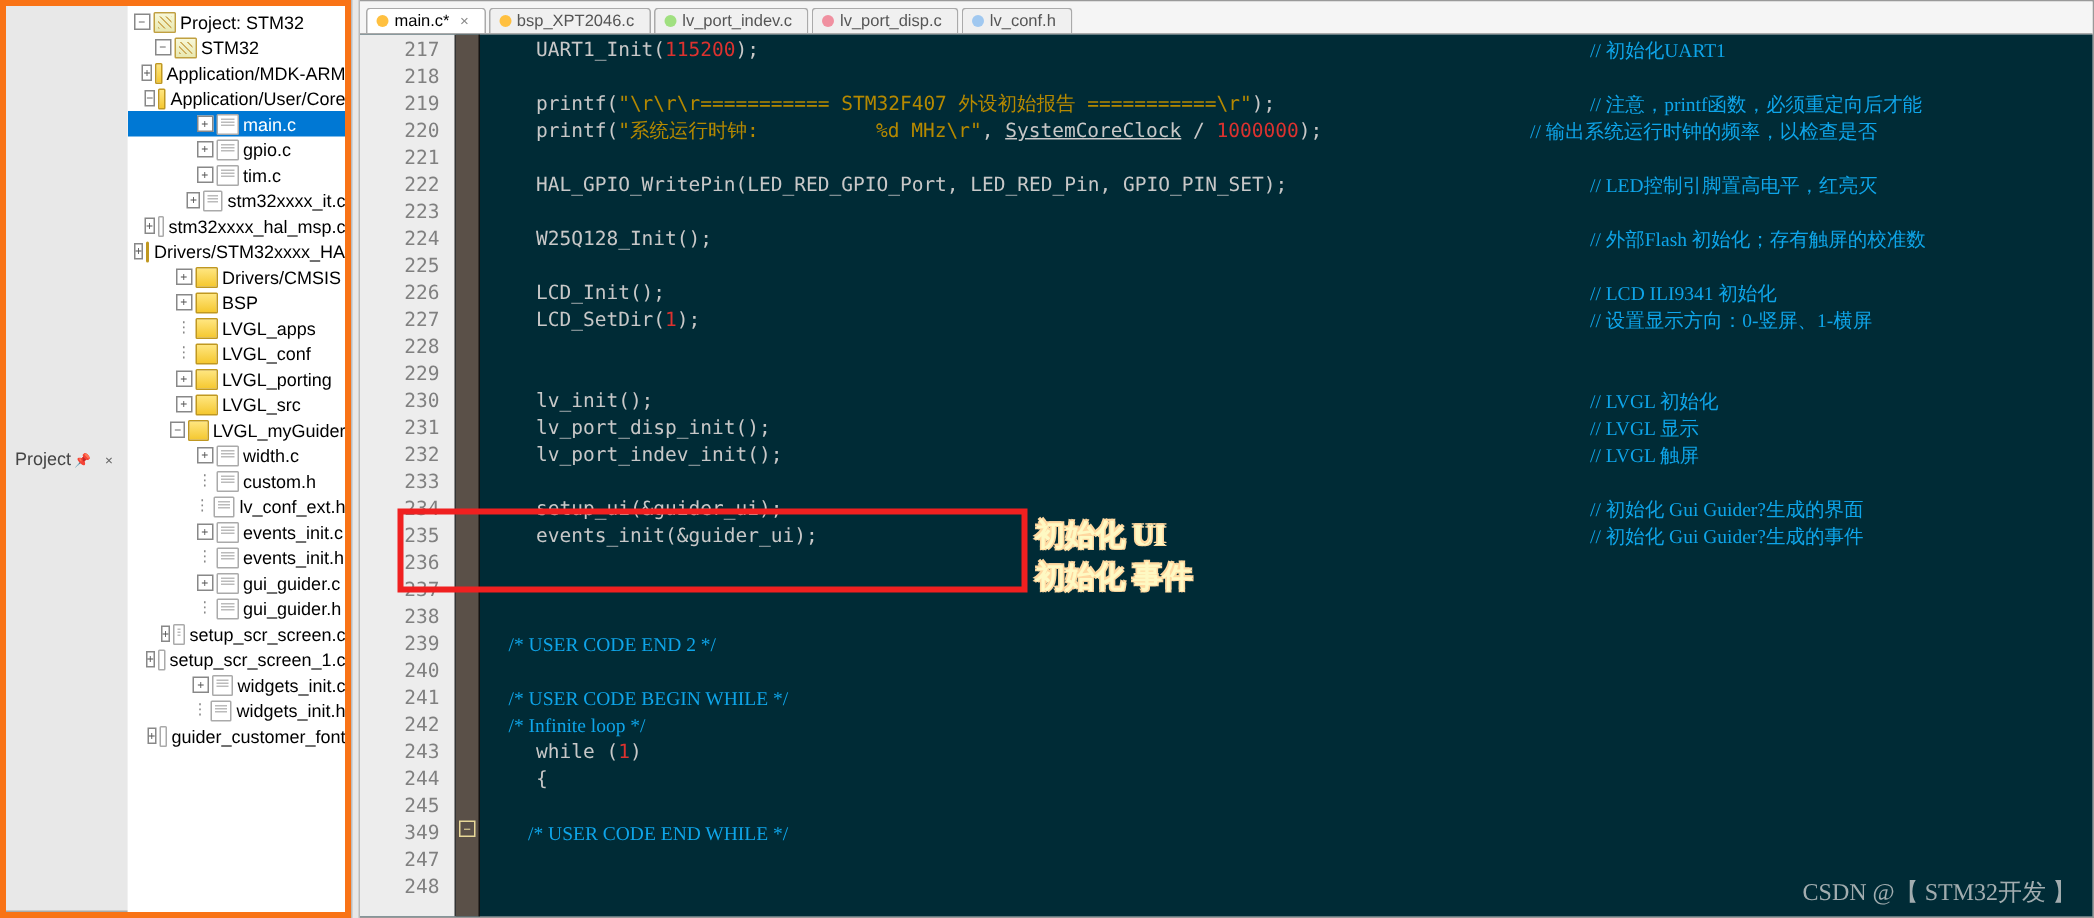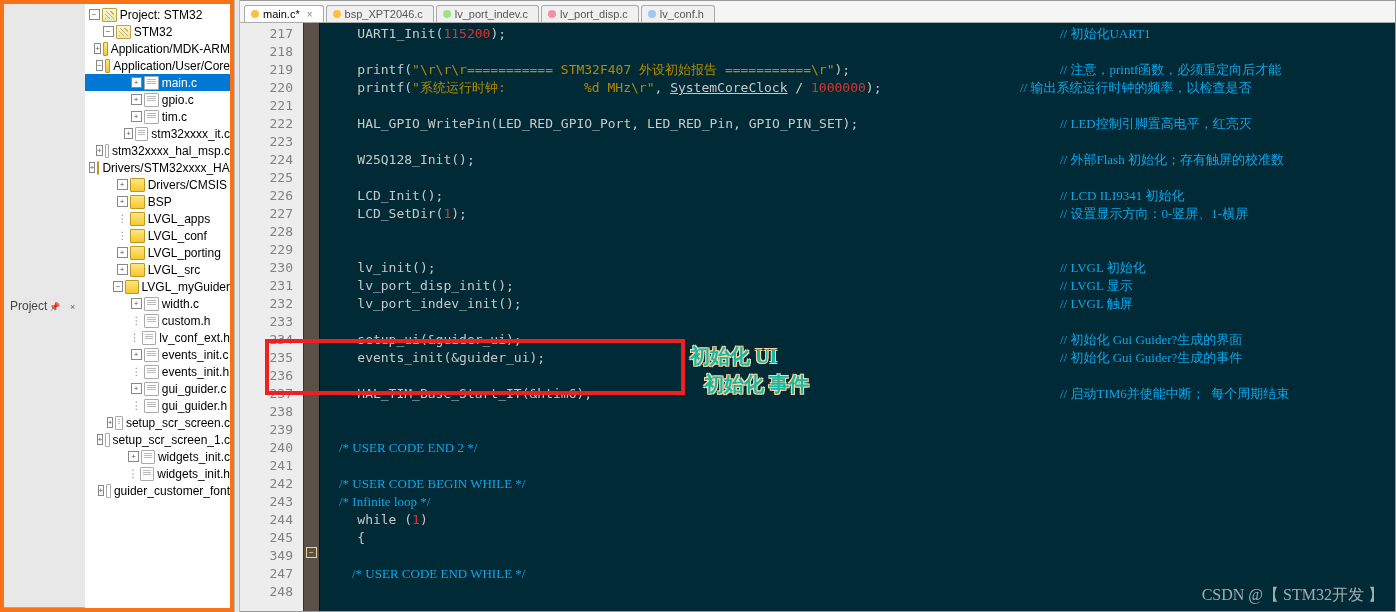--- a/index.html
+++ b/index.html
@@ -44,21 +44,21 @@
   .code { flex: 1; font-family: Consolas, monospace; font-size: 13px; line-height: 18px; padding: 2px 0 0 6px; position: relative; overflow: hidden; }
   .code .line { height: 18px; white-space: pre; }
   .tk-fn { color: #c8c8c8; }
   .tk-str { color: #b58900; }
   .tk-num { color: #dc322f; }
   .tk-cmt { color: #0ea5e9; font-family: Consolas, "Microsoft YaHei"; }
   .tk-under { text-decoration: underline; text-decoration-color: #c8c8c8; color: #c8c8c8; }
   
   .red-box { position: absolute; border: 4px solid #f02020; pointer-events: none; }
   
-  .annot { position: absolute; color: #14b8a6; font-weight: bold; font-size: 20px; font-family: "Microsoft YaHei"; text-shadow: 1px 1px 0 #ffd8a0, -1px -1px 0 #ffd8a0, 1px -1px 0 #ffd8a0, -1px 1px 0 #ffd8a0; pointer-events: none; }
+  .annot { position: absolute; color: #fef9c3; font-weight: bold; font-size: 20px; font-family: "Microsoft YaHei"; text-shadow: 1px 1px 0 #ffd8a0, -1px -1px 0 #ffd8a0, 1px -1px 0 #ffd8a0, -1px 1px 0 #ffd8a0; pointer-events: none; }
   
   .watermark { position: absolute; right: 12px; bottom: 6px; color: #d8d8d8; font-size: 16px; font-family: "Microsoft YaHei"; opacity: 0.75; pointer-events: none; }
 </style>
 </head>
 <body>
 
 <div class="project-panel">
   <div class="panel-header">
     <span>Project</span>
     <span class="controls">
@@ -321,33 +321,32 @@
 <div class="line"><span class="tk-fn">    LCD_SetDir(</span><span class="tk-num">1</span><span class="tk-fn">);</span><span style="position:absolute;left:740px" class="tk-cmt">// 设置显示方向：0-竖屏、1-横屏</span></div>
 <div class="line"></div>
 <div class="line"></div>
 <div class="line"><span class="tk-fn">    lv_init();</span><span style="position:absolute;left:740px" class="tk-cmt">// LVGL 初始化</span></div>
 <div class="line"><span class="tk-fn">    lv_port_disp_init();</span><span style="position:absolute;left:740px" class="tk-cmt">// LVGL 显示</span></div>
 <div class="line"><span class="tk-fn">    lv_port_indev_init();</span><span style="position:absolute;left:740px" class="tk-cmt">// LVGL 触屏</span></div>
 <div class="line"></div>
 <div class="line"><span class="tk-fn">    setup_ui(&amp;guider_ui);</span><span style="position:absolute;left:740px" class="tk-cmt">// 初始化 Gui Guider?生成的界面</span></div>
 <div class="line"><span class="tk-fn">    events_init(&amp;guider_ui);</span><span style="position:absolute;left:740px" class="tk-cmt">// 初始化 Gui Guider?生成的事件</span></div>
 <div class="line"></div>
-<div class="line"><span class="tk-fn">    HAL_TIM_Base_Start_IT(&amp;htim6);</span><span style="position:absolute;left:740px" class="tk-cmt">// 启动TIM6并使能中断；  每个周期结束</span></div>
 <div class="line"></div>
 <div class="line"></div>
 <div class="line"><span class="tk-cmt">    /* USER CODE END 2 */</span></div>
 <div class="line"></div>
 <div class="line"><span class="tk-cmt">    /* USER CODE BEGIN WHILE */</span></div>
 <div class="line"><span class="tk-cmt">    /* Infinite loop */</span></div>
 <div class="line"><span class="tk-fn">    while (</span><span class="tk-num">1</span><span class="tk-fn">)</span></div>
 <div class="line"><span class="tk-fn">    {</span></div>
 <div class="line"></div>
 <div class="line"><span class="tk-cmt">        /* USER CODE END WHILE */</span></div>
     </div>
 
     <div class="red-box" style="left:25px;top:316px;width:420px;height:56px"></div>
 
     <div class="annot" style="left:450px;top:320px">初始化 UI</div>
-    <div class="annot" style="left:464px;top:348px">初始化 事件</div>
+    <div class="annot" style="left:450px;top:348px">初始化 事件</div>
   </div>
 </div>
 
 <div class="watermark">CSDN @【 STM32开发 】</div>
 
 </body></html>

